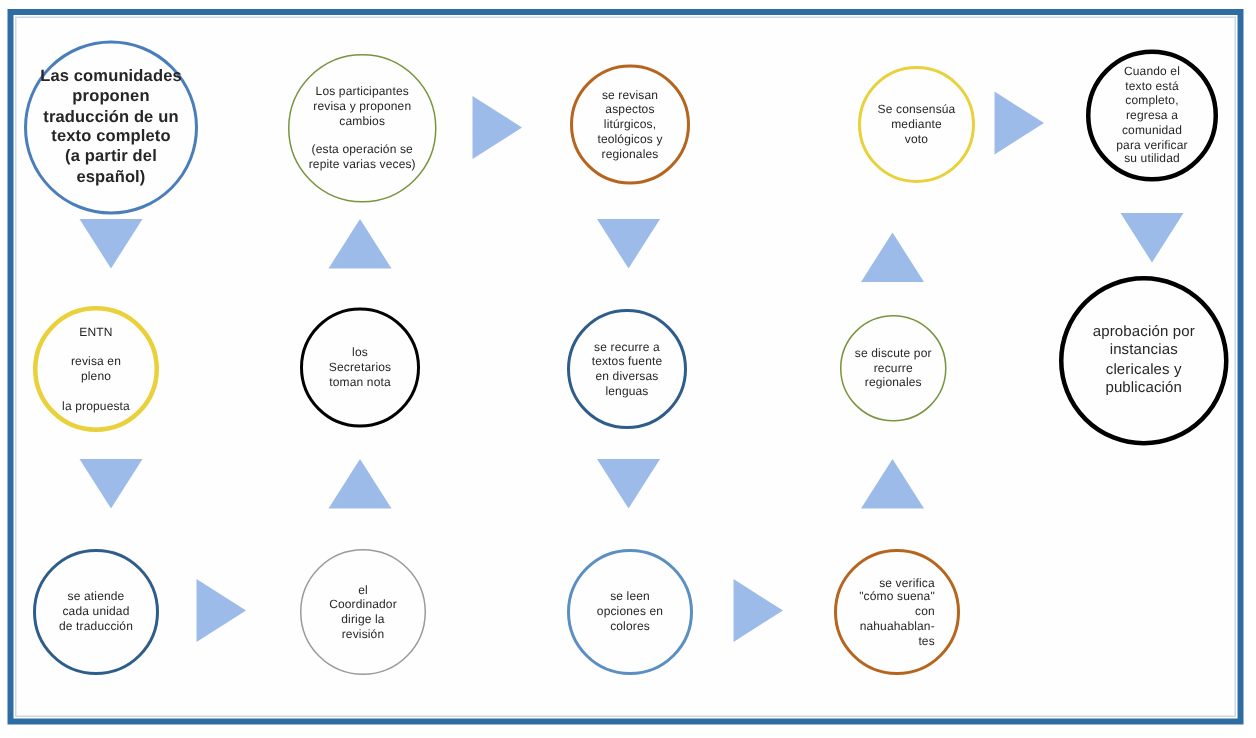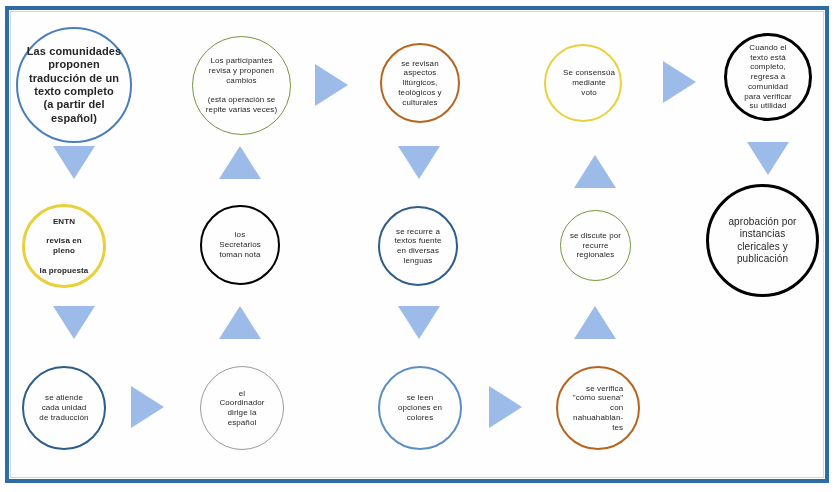--- a/index.html
+++ b/index.html
@@ -96,37 +96,37 @@
 cambios
 
 (esta operación se
 repite varias veces)</span>
       </div>
       <div class="node" style="left: 380px; top: 43px; width: 80px; height: 80px; border: 2px solid rgb(181, 101, 29); font-size: 8px; font-weight: 400;">
         <span class="label">se revisan
 aspectos
 litúrgicos,
 teológicos y
-culturales</span>
+regionales</span>
       </div>
-      <div class="node" style="left: 544px; top: 44px; width: 78px; height: 78px; border: 2px solid rgb(232, 209, 58); font-size: 8px; font-weight: 400; justify-content: flex-end;">
+      <div class="node" style="left: 572px; top: 44px; width: 78px; height: 78px; border: 2px solid rgb(232, 209, 58); font-size: 8px; font-weight: 400;">
         <span class="label">Se consensúa
 mediante
 voto</span>
       </div>
       <div class="node" style="left: 724px; top: 33px; width: 88px; height: 88px; border: 3px solid rgb(0, 0, 0); font-size: 8px; font-weight: 400;">
         <span class="label">Cuando el
 texto está
 completo,
 regresa a
 comunidad
 para verificar
 su utilidad</span>
       </div>
-      <div class="node" style="left: 22px; top: 204px; width: 84px; height: 84px; border: 3px solid rgb(232, 209, 58); font-size: 8px; font-weight: 700;">
+      <div class="node" style="left: 22px; top: 204px; width: 84px; height: 84px; border: 3px solid rgb(232, 209, 58); font-size: 8px; font-weight: 400;">
         <span class="label">ENTN
 
 revisa en
 pleno
 
 la propuesta</span>
       </div>
       <div class="node" style="left: 200px; top: 205px; width: 80px; height: 80px; border: 2px solid rgb(0, 0, 0); font-size: 8px; font-weight: 400;">
         <span class="label">los
 Secretarios
@@ -151,21 +151,21 @@
       </div>
       <div class="node" style="left: 22px; top: 366px; width: 84px; height: 84px; border: 2px solid rgb(46, 93, 138); font-size: 8px; font-weight: 400; align-items: center;">
         <span class="label">se atiende
 cada unidad
 de traducción</span>
       </div>
       <div class="node" style="left: 200px; top: 366px; width: 84px; height: 84px; border: 1px solid rgb(154, 154, 154); font-size: 8px; font-weight: 400;">
         <span class="label">el
 Coordinador
 dirige la
-español</span>
+revisión</span>
       </div>
       <div class="node" style="left: 378px; top: 366px; width: 84px; height: 84px; border: 2px solid rgb(91, 143, 193); font-size: 8px; font-weight: 400;">
         <span class="label">se leen
 opciones en
 colores</span>
       </div>
       <div class="node" style="left: 556px; top: 366px; width: 84px; height: 84px; border: 2px solid rgb(181, 101, 29); font-size: 8px; font-weight: 400; text-align: right;">
         <span class="label">se verifica
 "cómo suena"
 con

